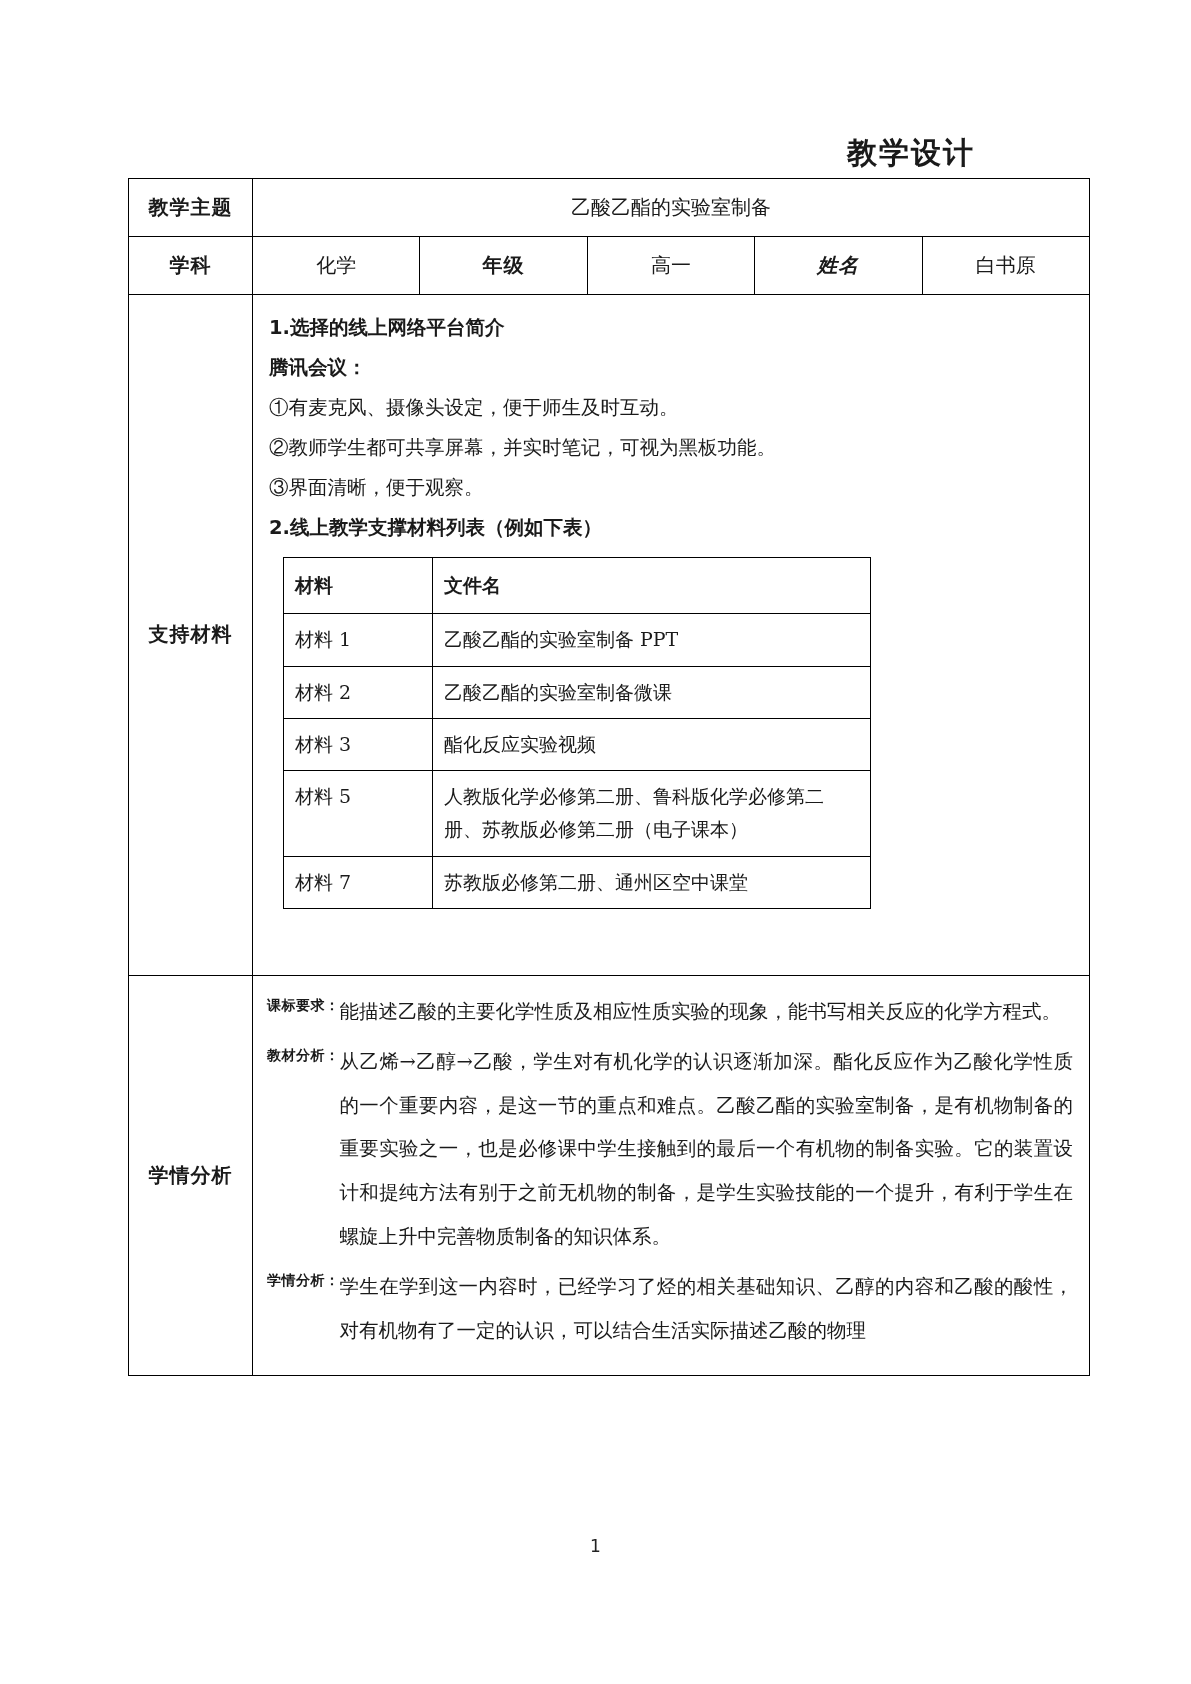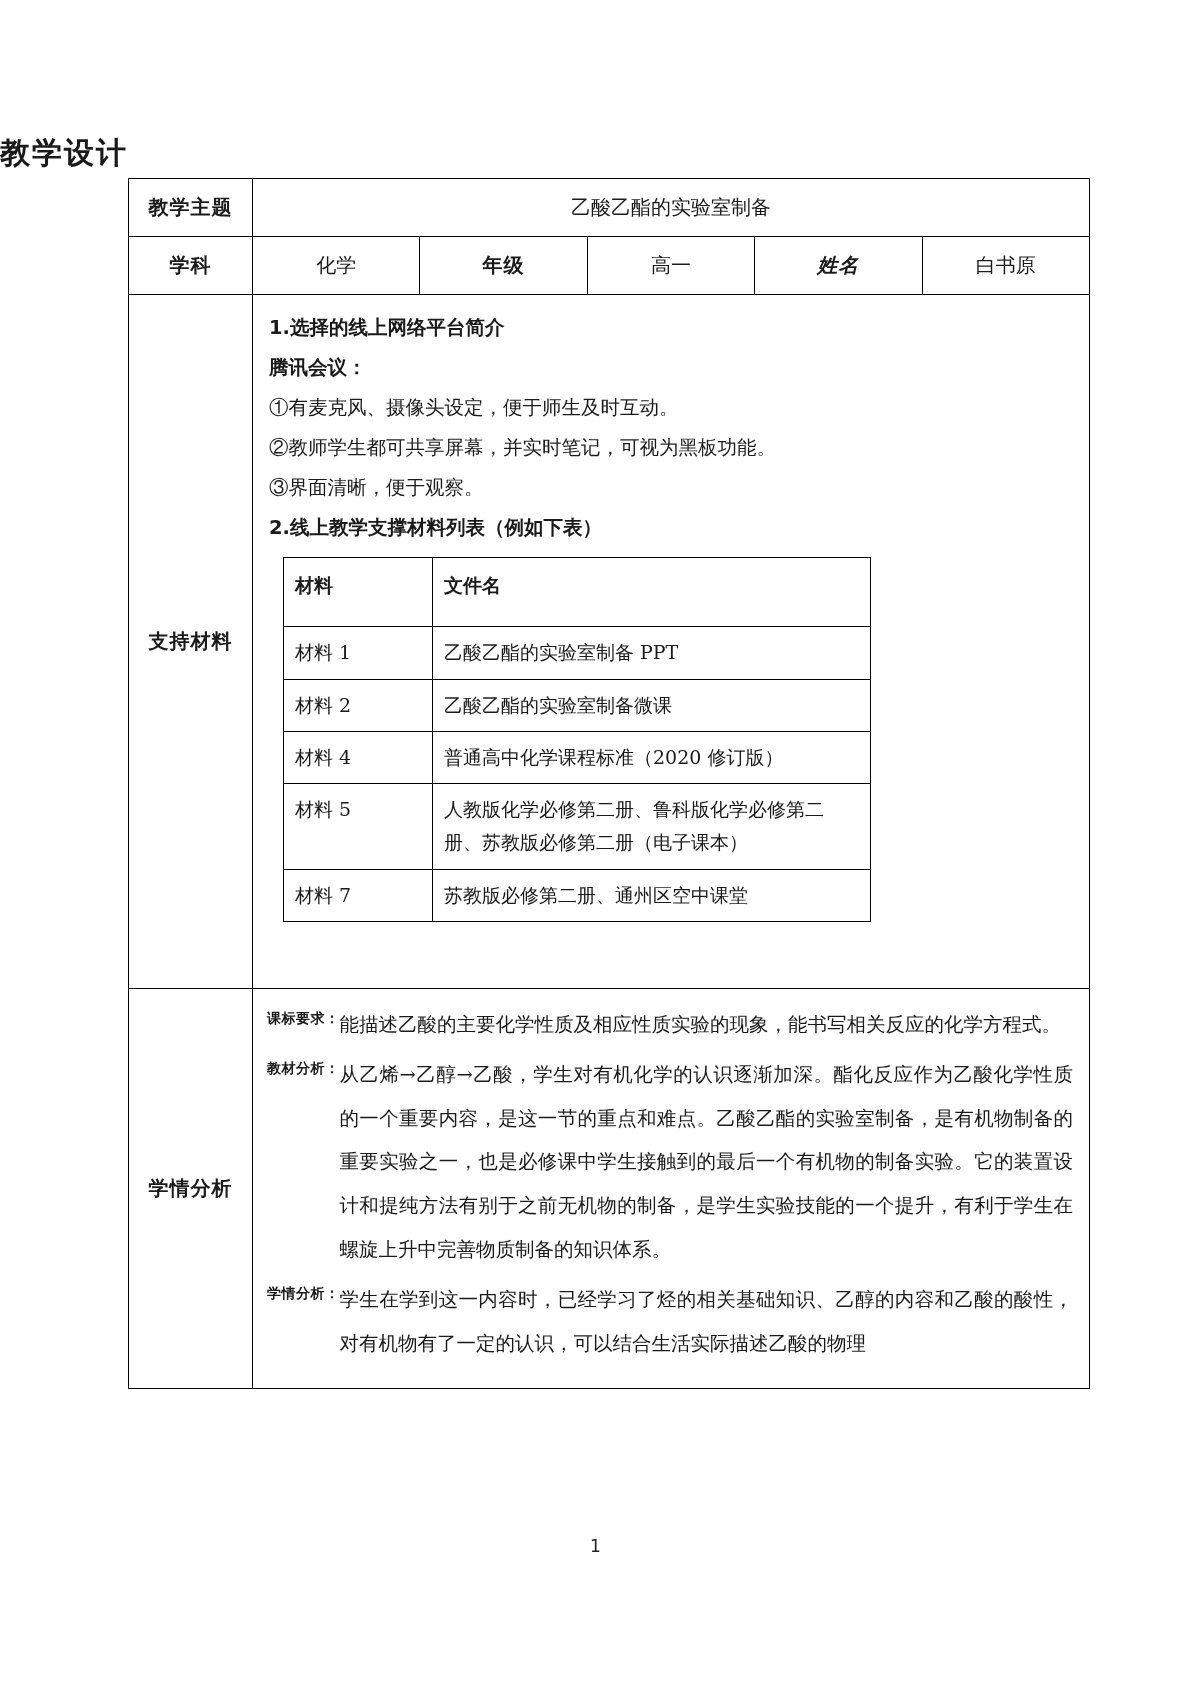--- a/index.html
+++ b/index.html
@@ -22,21 +22,21 @@
     width: 1191px;
     height: 1684px;
     box-sizing: border-box;
     padding: 0;
   }
   .doc-title {
     position: absolute;
     left: 0;
     top: 133px;
     width: 975px;
-    text-align: left;
+    text-align: right;
     font-size: 30px;
     font-weight: bold;
     letter-spacing: 2px;
     font-family: Liberation Sans, sans-serif;
   }
 
   table.main {
     position: absolute;
     left: 128px;
     top: 178px;
@@ -111,21 +111,21 @@
     padding: 9px 11px;
     font-size: 19px;
     line-height: 1.75;
     vertical-align: top;
   }
   table.materials td.mat-col { width: 126px; }
   table.materials tr.head td {
     font-weight: bold;
     font-family: "DejaVu Sans", "Liberation Sans", sans-serif;
     padding-top: 11px;
-    padding-bottom: 24px;
+    padding-bottom: 11px;
   }
   .tail-gap { height: 46px; }
 
   
   .bg-cell {
     padding: 14px 16px 16px 14px !important;
     font-size: 19.5px;
   }
   .bgpara {
     display: flex;
@@ -201,22 +201,22 @@
               </tr>
               <tr>
                 <td class="mat-col">材料 1</td>
                 <td>乙酸乙酯的实验室制备 PPT</td>
               </tr>
               <tr>
                 <td class="mat-col">材料 2</td>
                 <td>乙酸乙酯的实验室制备微课</td>
               </tr>
               <tr>
-                <td class="mat-col">材料 4</td>
-                <td>普通高中化学课程标准（2020 修订版）</td>
+                <td class="mat-col">材料 3</td>
+                <td>酯化反应实验视频</td>
               </tr>
               <tr>
                 <td class="mat-col">材料 5</td>
                 <td>人教版化学必修第二册、鲁科版化学必修第二册、苏教版必修第二册（电子课本）</td>
               </tr>
               <tr>
                 <td class="mat-col">材料 7</td>
                 <td>苏教版必修第二册、通州区空中课堂</td>
               </tr>
             </tbody>

